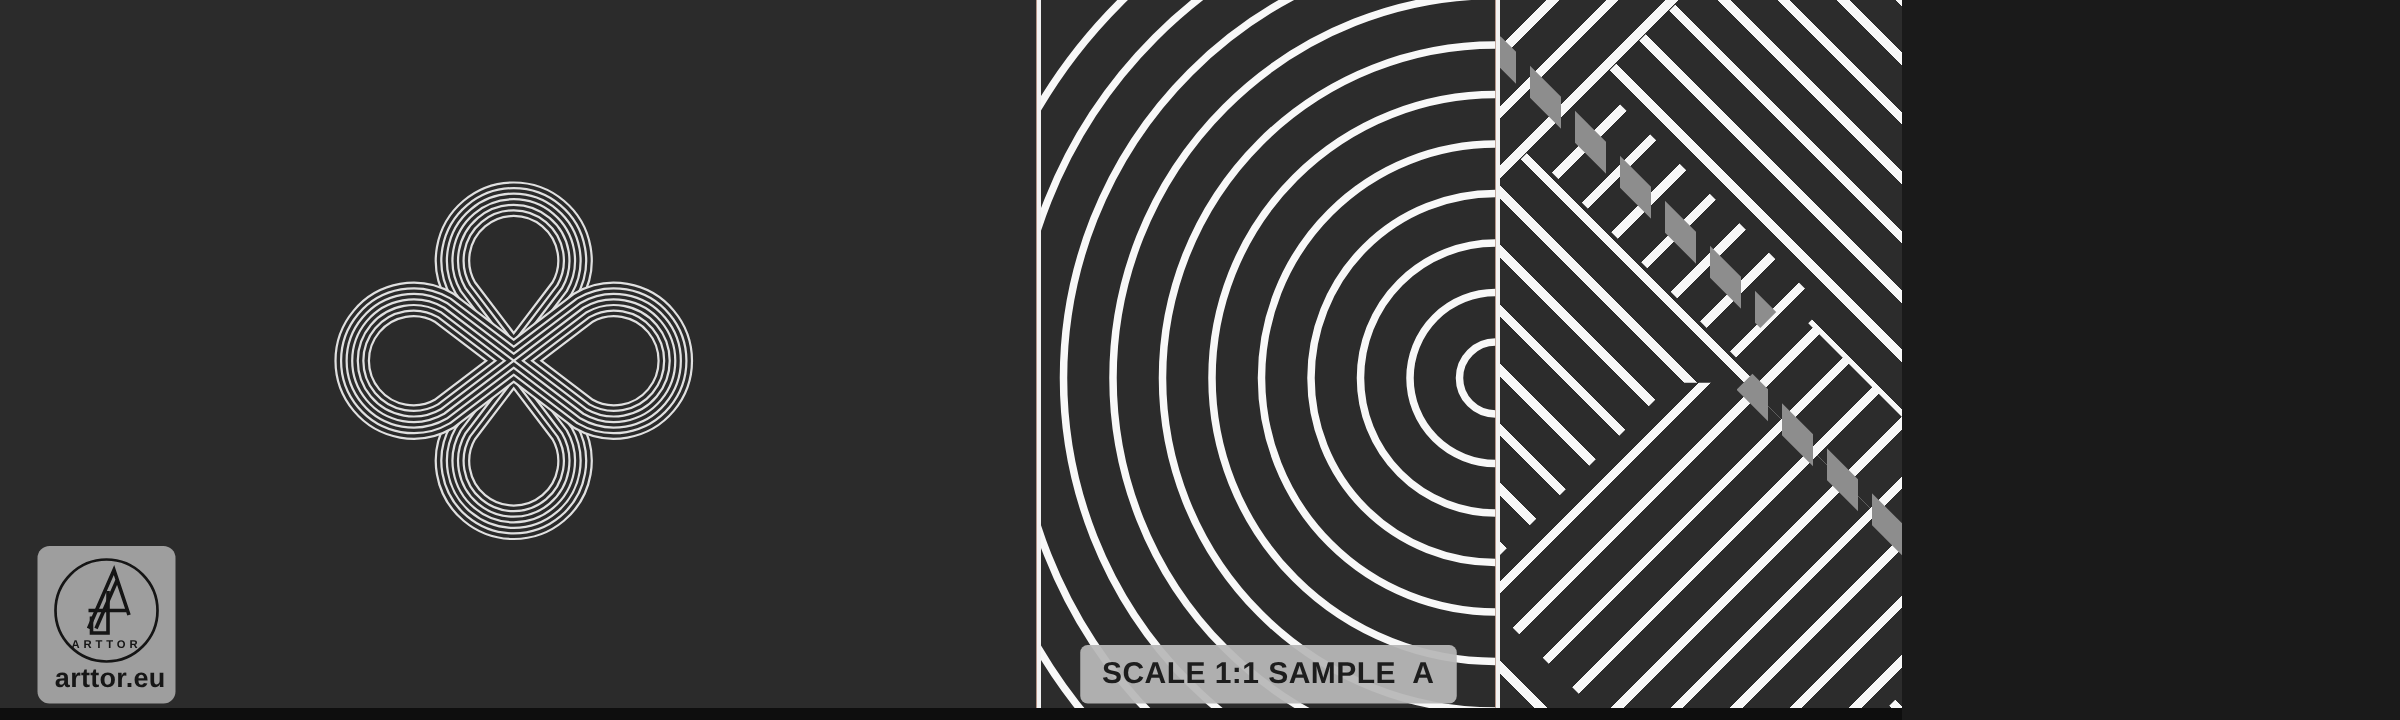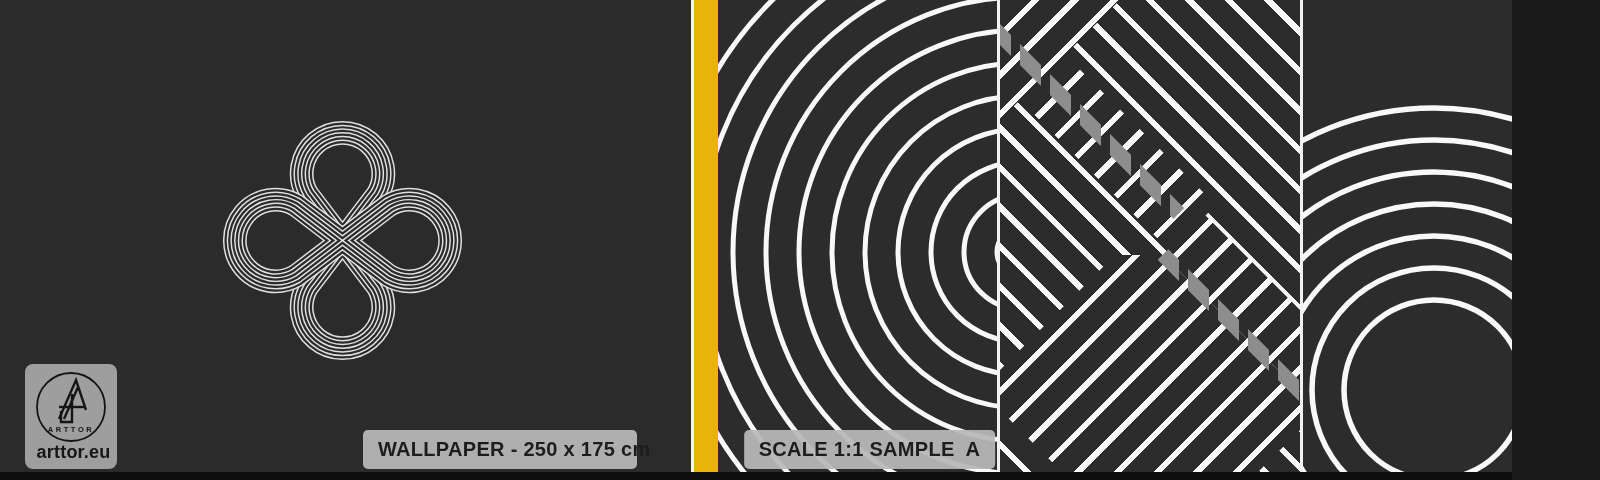--- a/index.html
+++ b/index.html
@@ -1,16 +1,16 @@
 <!DOCTYPE html>
 <html><head>
 <meta charset="utf-8">
 <style>
   html,body{margin:0;padding:0;background:#1a1a1a;}
-  #stage{position:relative;width:1512px;height:480px;background:#eab308;overflow:hidden;
+  #stage{position:relative;width:1268px;height:480px;background:#c2410c;overflow:hidden;
          font-family:"Liberation Sans",sans-serif;}
   .panel{position:absolute;top:0;height:480px;overflow:hidden;background:#2c2c2c;}
   .divider{position:absolute;top:0;width:3px;height:480px;background:#f2f2f2;z-index:6;}
   
   .plate{position:absolute;top:430px;height:39px;line-height:39px;border-radius:5px;
          background:rgba(184,184,184,0.94);color:#1d1d1d;font-weight:bold;font-size:20px;
          letter-spacing:.3px;text-align:center;white-space:pre;padding:0 15px;z-index:5;}
   .plate.sample{left:50%;transform:translateX(-50%);}
   
   #logo-box{position:absolute;left:25px;top:364px;width:92px;height:105px;border-radius:8px;
@@ -64,26 +64,25 @@
           <path d="M 34,55 L 51,16 L 61,46"></path>
           <path d="M 39,55 L 53,23"></path>
           <path d="M 34,43 L 59,43"></path>
           <path d="M 47,30 L 47,58 L 36,58 L 36,47"></path>
         </g>
         <text x="46" y="68" text-anchor="middle" font-size="7.5" letter-spacing="2.6" font-weight="600" fill="#151515">ARTTOR</text>
       </svg>
       <div id="logo-domain">arttor.eu</div>
     </div>
 
-    <div class="plate" style="left:363px;width:244px;">WALLPAPER - 250 x 175 cm</div>
   </div>
 
   <div class="divider" style="left:691px;"></div>
 
-  <div class="panel" style="left:694px;width:303px;margin-left:24px;">
+  <div class="panel" style="left:694px;width:303px;">
     <svg id="rings-a" width="303" height="480" viewBox="0 0 303 480">
         <circle cx="303" cy="252" r="24" fill="none" stroke="#f8f8f8" stroke-width="5"></circle>
         <circle cx="303" cy="252" r="57" fill="none" stroke="#f8f8f8" stroke-width="5"></circle>
         <circle cx="303" cy="252" r="90" fill="none" stroke="#f8f8f8" stroke-width="5"></circle>
         <circle cx="303" cy="252" r="123" fill="none" stroke="#f8f8f8" stroke-width="5"></circle>
         <circle cx="303" cy="252" r="156" fill="none" stroke="#f8f8f8" stroke-width="5"></circle>
         <circle cx="303" cy="252" r="189" fill="none" stroke="#f8f8f8" stroke-width="5"></circle>
         <circle cx="303" cy="252" r="222" fill="none" stroke="#f8f8f8" stroke-width="5"></circle>
         <circle cx="303" cy="252" r="255" fill="none" stroke="#f8f8f8" stroke-width="5"></circle>
         <circle cx="303" cy="252" r="288" fill="none" stroke="#f8f8f8" stroke-width="5"></circle>

